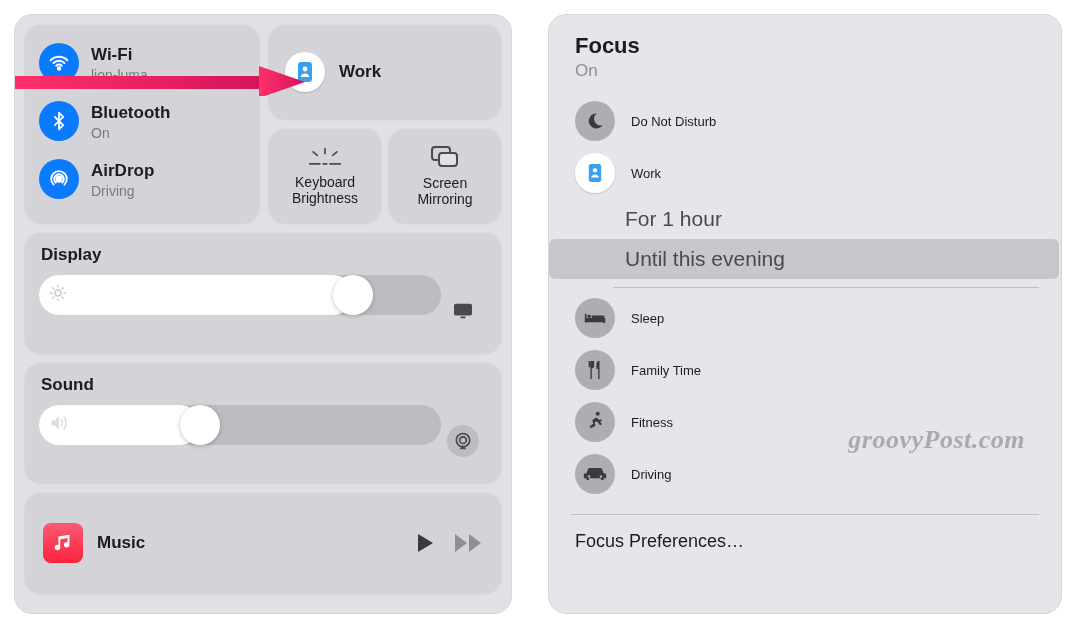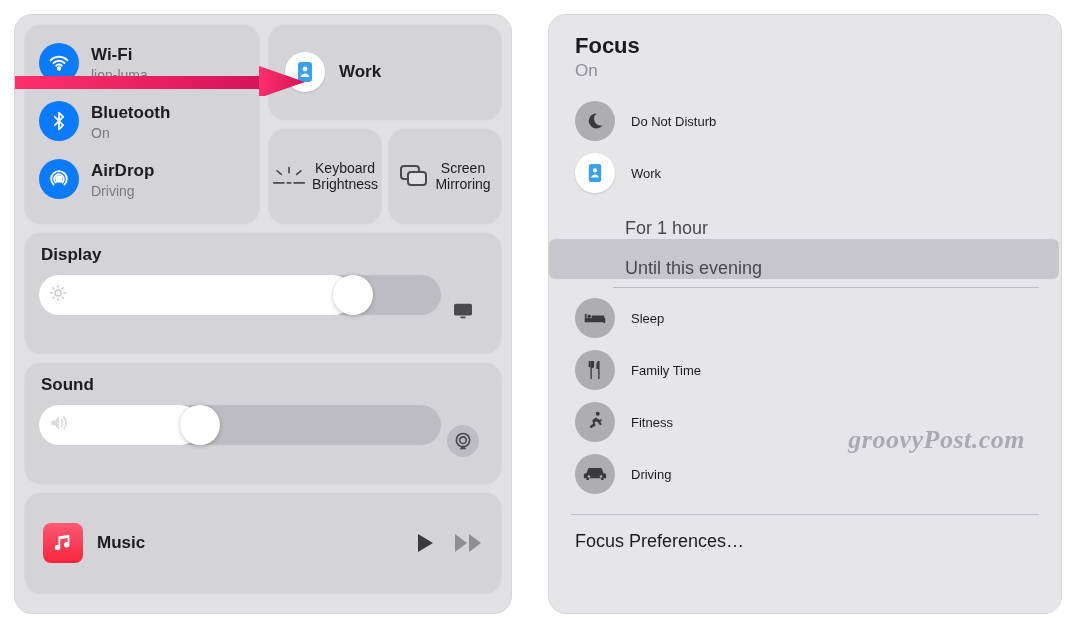--- a/index.html
+++ b/index.html
@@ -8,42 +8,42 @@
 .cc{left:14px;top:14px;width:498px;height:600px;padding:10px}
 .tile{position:absolute;background:#d4d3d8;border-radius:16px;box-shadow:0 0 0 1px rgba(0,0,0,.02),0 1px 3px rgba(0,0,0,.05)}
 .icon-circle{width:40px;height:40px;border-radius:50%;display:flex;align-items:center;justify-content:center;flex-shrink:0}
 .blue{background:#0a7aff}
 .whitec{background:#fff;box-shadow:0 1px 2px rgba(0,0,0,.15)}
 .grayc{background:#aeaeb2}
 .svg{display:block}
 .row{display:flex;align-items:flex-end;gap:12px}
 .title{font-size:17px;font-weight:600;color:#1c1c1e;line-height:1.1}
 .sub{font-size:14px;color:#7a7a7e;margin-top:2px}
-.small-tile{display:flex;flex-direction:row;align-items:center;justify-content:center;gap:6px}
+.small-tile{display:flex;flex-direction:column;align-items:center;justify-content:center;gap:6px}
 .small-label{font-size:14px;color:#1c1c1e;text-align:center;line-height:1.15}
 .slider-panel .panel-title{font-size:17px;font-weight:600;color:#1c1c1e;margin:12px 0 0 16px}
 .slider-track{position:relative;height:40px;border-radius:20px;background:#bdbcc2;margin:10px 14px 14px 14px}
 .slider-fill{position:absolute;left:0;top:0;height:100%;border-radius:20px;background:#fff}
 .slider-knob{position:absolute;top:0;width:40px;height:40px;border-radius:50%;background:#fff;box-shadow:0 1px 4px rgba(0,0,0,.25)}
 .slider-ico{position:absolute;left:10px;top:50%;transform:translateY(-50%);opacity:.45}
 .trail-ico{position:absolute;right:22px;top:50%;transform:translateY(-50%);width:32px;height:32px;border-radius:50%;display:flex;align-items:center;justify-content:center}
 .music-panel{display:flex;align-items:center;gap:14px;padding:0 18px}
 .music-ico{width:40px;height:40px;border-radius:8px;background:linear-gradient(180deg,#fb5a74,#fa233b);display:flex;align-items:center;justify-content:center}
 .music-ctrls{margin-left:auto;display:flex;gap:18px;align-items:center;color:#3a3a3c}
 
 .arrow{position:absolute;left:0;top:51px;width:290px;height:30px;pointer-events:none}
 
 .focus{left:548px;top:14px;width:514px;height:600px;background:#e6e5ea;padding:0}
 .focus-head{padding:18px 26px 10px 26px}
 .focus-head .t{font-size:22px;font-weight:700;color:#1c1c1e}
 .focus-head .s{font-size:17px;color:#8e8e93;margin-top:2px}
 .focus-list{padding:4px 0 0 0}
 .f-row{display:flex;align-items:center;gap:16px;height:52px;padding:0 26px;cursor:default}
 .f-row .lbl{font-size:13px;color:#1c1c1e}
-.opt-row{display:flex;align-items:flex-end;height:40px;padding:0 0 0 76px;font-size:18px;color:#4a4a4e}
+.opt-row{display:flex;align-items:center;height:40px;padding:0 0 0 76px;font-size:21px;color:#4a4a4e}
 .opt-row.sel{background:#c7c6cc;border-radius:6px;margin:0 2px 0 0;padding-left:76px}
 .hr{height:1px;background:#c0bfc5;margin:8px 22px 4px 64px}
 .hr2{height:1px;background:#c0bfc5;margin:14px 22px 6px 22px}
 .focus-pref{padding:10px 26px 0 26px;font-size:18px;color:#1c1c1e}
 .watermark{position:absolute;right:36px;bottom:158px;font-family:Georgia,serif;font-style:italic;font-weight:600;font-size:26px;color:rgba(120,120,125,.55);letter-spacing:.5px}
 </style>
 </head>
 <body>
 
 <div class="surface cc">

